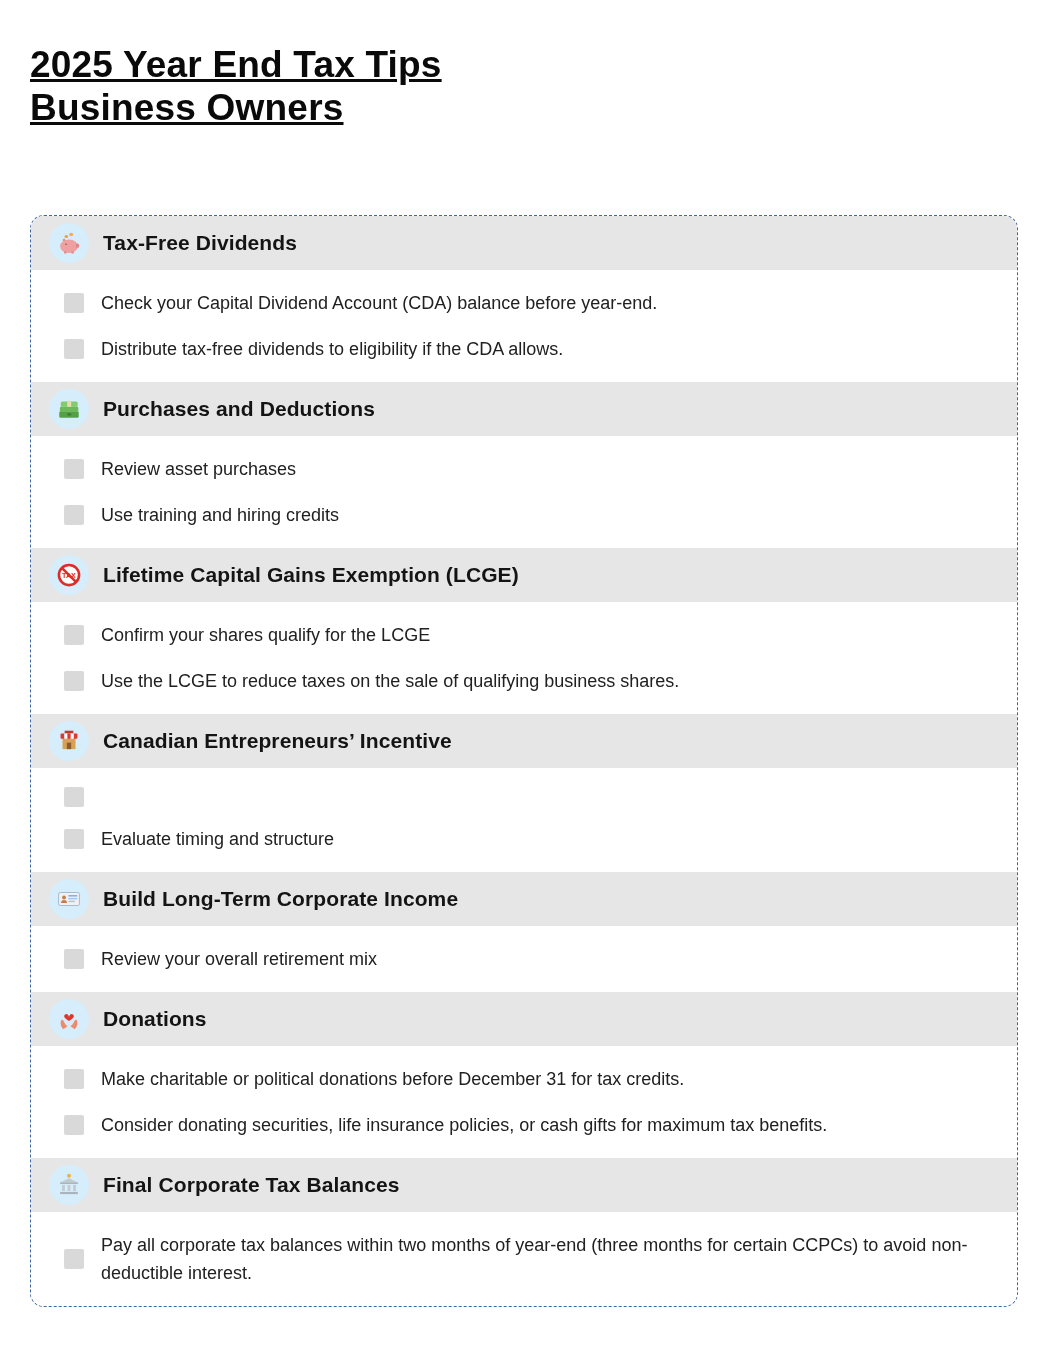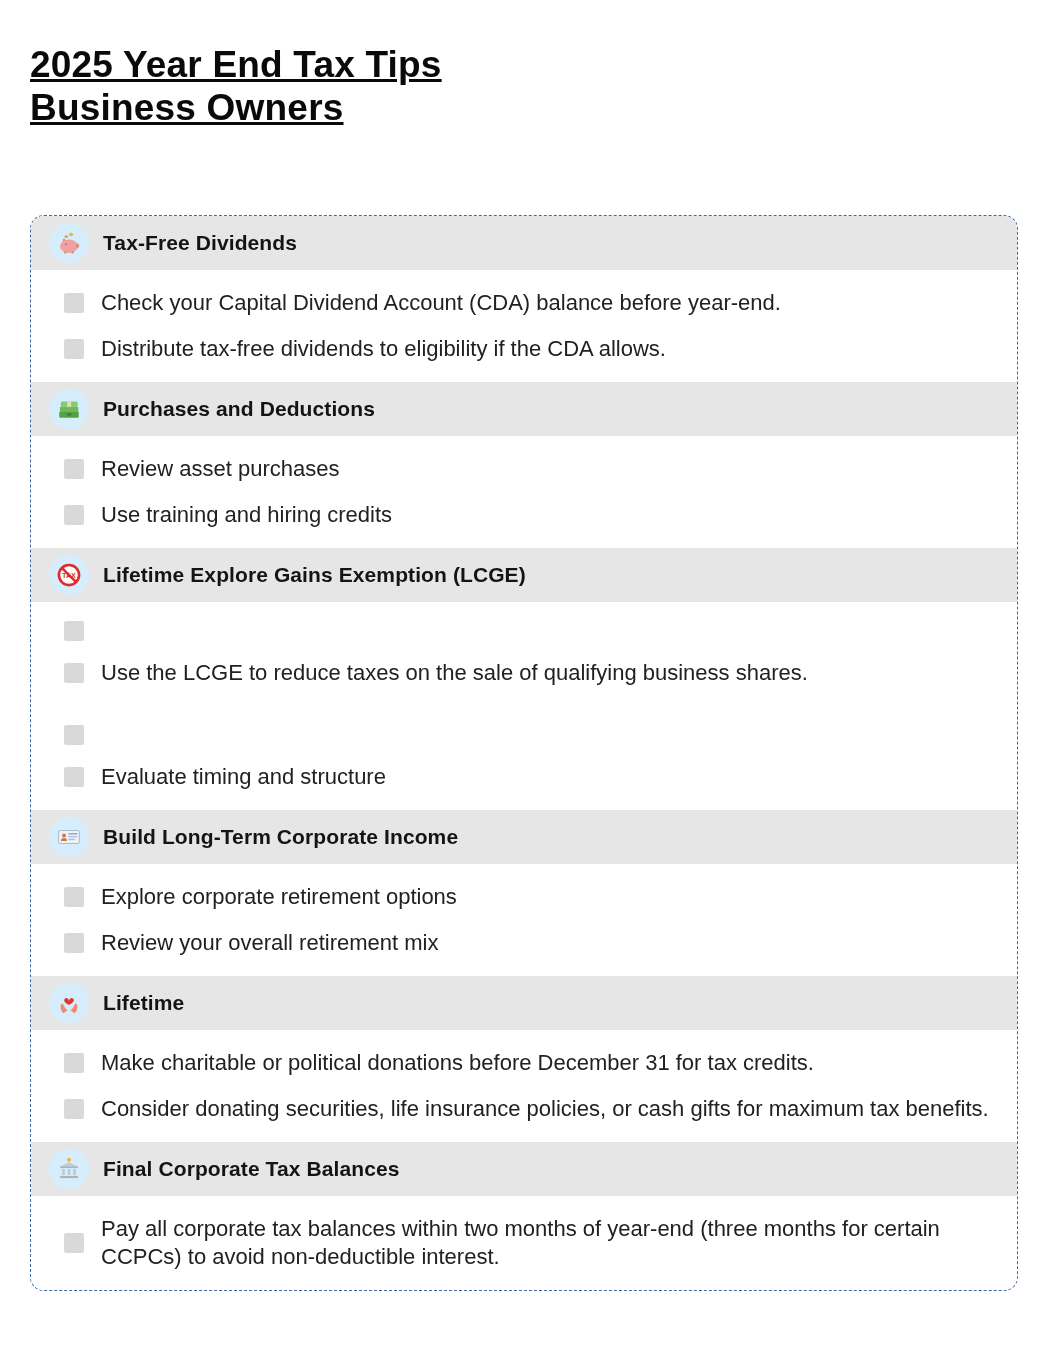--- a/index.html
+++ b/index.html
@@ -69,21 +69,21 @@
   }
   .checkbox {
     width: 20px;
     height: 20px;
     background: #d9d9d9;
     border-radius: 2px;
     margin: 0 17px 0 33px;
     flex-shrink: 0;
   }
   .item-text {
-    font-size: 22px;
+    font-size: 18px;
     line-height: 28px;
     color: #212121;
   }
 </style>
 </head>
 <body>
 
 <h1 class="page-title">2025 Year End Tax Tips
 Business Owners</h1>
 
@@ -145,35 +145,49 @@
 
   <section>
     <div class="sec-header">
       <span class="icon-circle">
           <svg viewBox="0 0 24 24">
             <circle cx="12" cy="12" r="9.3" fill="#ffffff" stroke="#e02b2b" stroke-width="2.4"></circle>
             <text x="12" y="14.4" text-anchor="middle" font-size="6.6" font-weight="bold" fill="#e02b2b" font-family="Liberation Sans, sans-serif">TAX</text>
             <line x1="5.6" y1="5.6" x2="18.4" y2="18.4" stroke="#e02b2b" stroke-width="2.4"></line>
           </svg>
         </span>
-      <h2 class="sec-title">Lifetime Explore Gains Exemption (LCGE)</h2>
-    </div>
-    <ul class="items">
-  <li>
-    <span class="checkbox"></span>
+      <h2 class="sec-title">Lifetime Capital Gains Exemption (LCGE)</h2>
+    </div>
+    <ul class="items">
+  <li>
+    <span class="checkbox"></span>
+    <span class="item-text">Confirm your shares qualify for the LCGE</span>
   </li>
 
   <li>
     <span class="checkbox"></span>
     <span class="item-text">Use the LCGE to reduce taxes on the sale of qualifying business shares.</span>
   </li>
 </ul>
   </section>
 
   <section>
+    <div class="sec-header">
+      <span class="icon-circle">
+          <svg viewBox="0 0 24 24">
+            <rect x="6" y="9.5" width="12" height="10" fill="#d9a05b"></rect>
+            <rect x="10" y="13.5" width="4" height="6" fill="#8a5a33"></rect>
+            <rect x="8" y="2.5" width="8" height="2.6" fill="#c0392b"></rect>
+            <rect x="4.2" y="5" width="15.6" height="5" rx="1" fill="#d63c30"></rect>
+            <rect x="7.6" y="5" width="2.9" height="5" fill="#ffffff"></rect>
+            <rect x="13.5" y="5" width="2.9" height="5" fill="#ffffff"></rect>
+          </svg>
+        </span>
+      <h2 class="sec-title">Canadian Entrepreneurs’ Incentive</h2>
+    </div>
     <ul class="items">
   <li>
     <span class="checkbox"></span>
   </li>
 
   <li>
     <span class="checkbox"></span>
     <span class="item-text">Evaluate timing and structure</span>
   </li>
 </ul>
@@ -187,42 +201,38 @@
             <circle cx="7.4" cy="10.6" r="1.8" fill="#c97b4a"></circle>
             <path d="M4.6 15.8 a2.8 2.8 0 0 1 5.6 0 z" fill="#c97b4a"></path>
             <rect x="11.4" y="8.4" width="8.2" height="1.3" fill="#7da7d9"></rect>
             <rect x="11.4" y="11" width="8.2" height="1.3" fill="#a9c3e4"></rect>
             <rect x="11.4" y="13.6" width="6" height="1.3" fill="#a9c3e4"></rect>
           </svg>
         </span>
       <h2 class="sec-title">Build Long-Term Corporate Income</h2>
     </div>
     <ul class="items">
-  <li>
-    <span class="checkbox"></span>
-    <span class="item-text">Explore corporate retirement options</span>
-  </li>
 
   <li>
     <span class="checkbox"></span>
     <span class="item-text">Review your overall retirement mix</span>
   </li>
 </ul>
   </section>
 
   <section>
     <div class="sec-header">
       <span class="icon-circle">
           <svg viewBox="0 0 24 24">
             <path d="M12 10.5 C12 7.8 9.4 6.6 8 8.2 C6.9 9.5 7.5 11.2 12 13.8 C16.5 11.2 17.1 9.5 16 8.2 C14.6 6.6 12 7.8 12 10.5 Z" fill="#e0362c"></path>
             <path d="M6.8 21.5 C4.6 19.5 3.8 16.5 4.6 13.6 C4.9 12.5 6.2 12.4 6.7 13.4 L8.6 16.8 L10.6 18.6 Z" fill="#f08a6e"></path>
             <path d="M17.2 21.5 C19.4 19.5 20.2 16.5 19.4 13.6 C19.1 12.5 17.8 12.4 17.3 13.4 L15.4 16.8 L13.4 18.6 Z" fill="#f08a6e"></path>
           </svg>
         </span>
-      <h2 class="sec-title">Lifetime</h2>
+      <h2 class="sec-title">Donations</h2>
     </div>
     <ul class="items">
   <li>
     <span class="checkbox"></span>
     <span class="item-text">Make charitable or political donations before December 31 for tax credits.</span>
   </li>
 
   <li>
     <span class="checkbox"></span>
     <span class="item-text">Consider donating securities, life insurance policies, or cash gifts for maximum tax benefits.</span>

